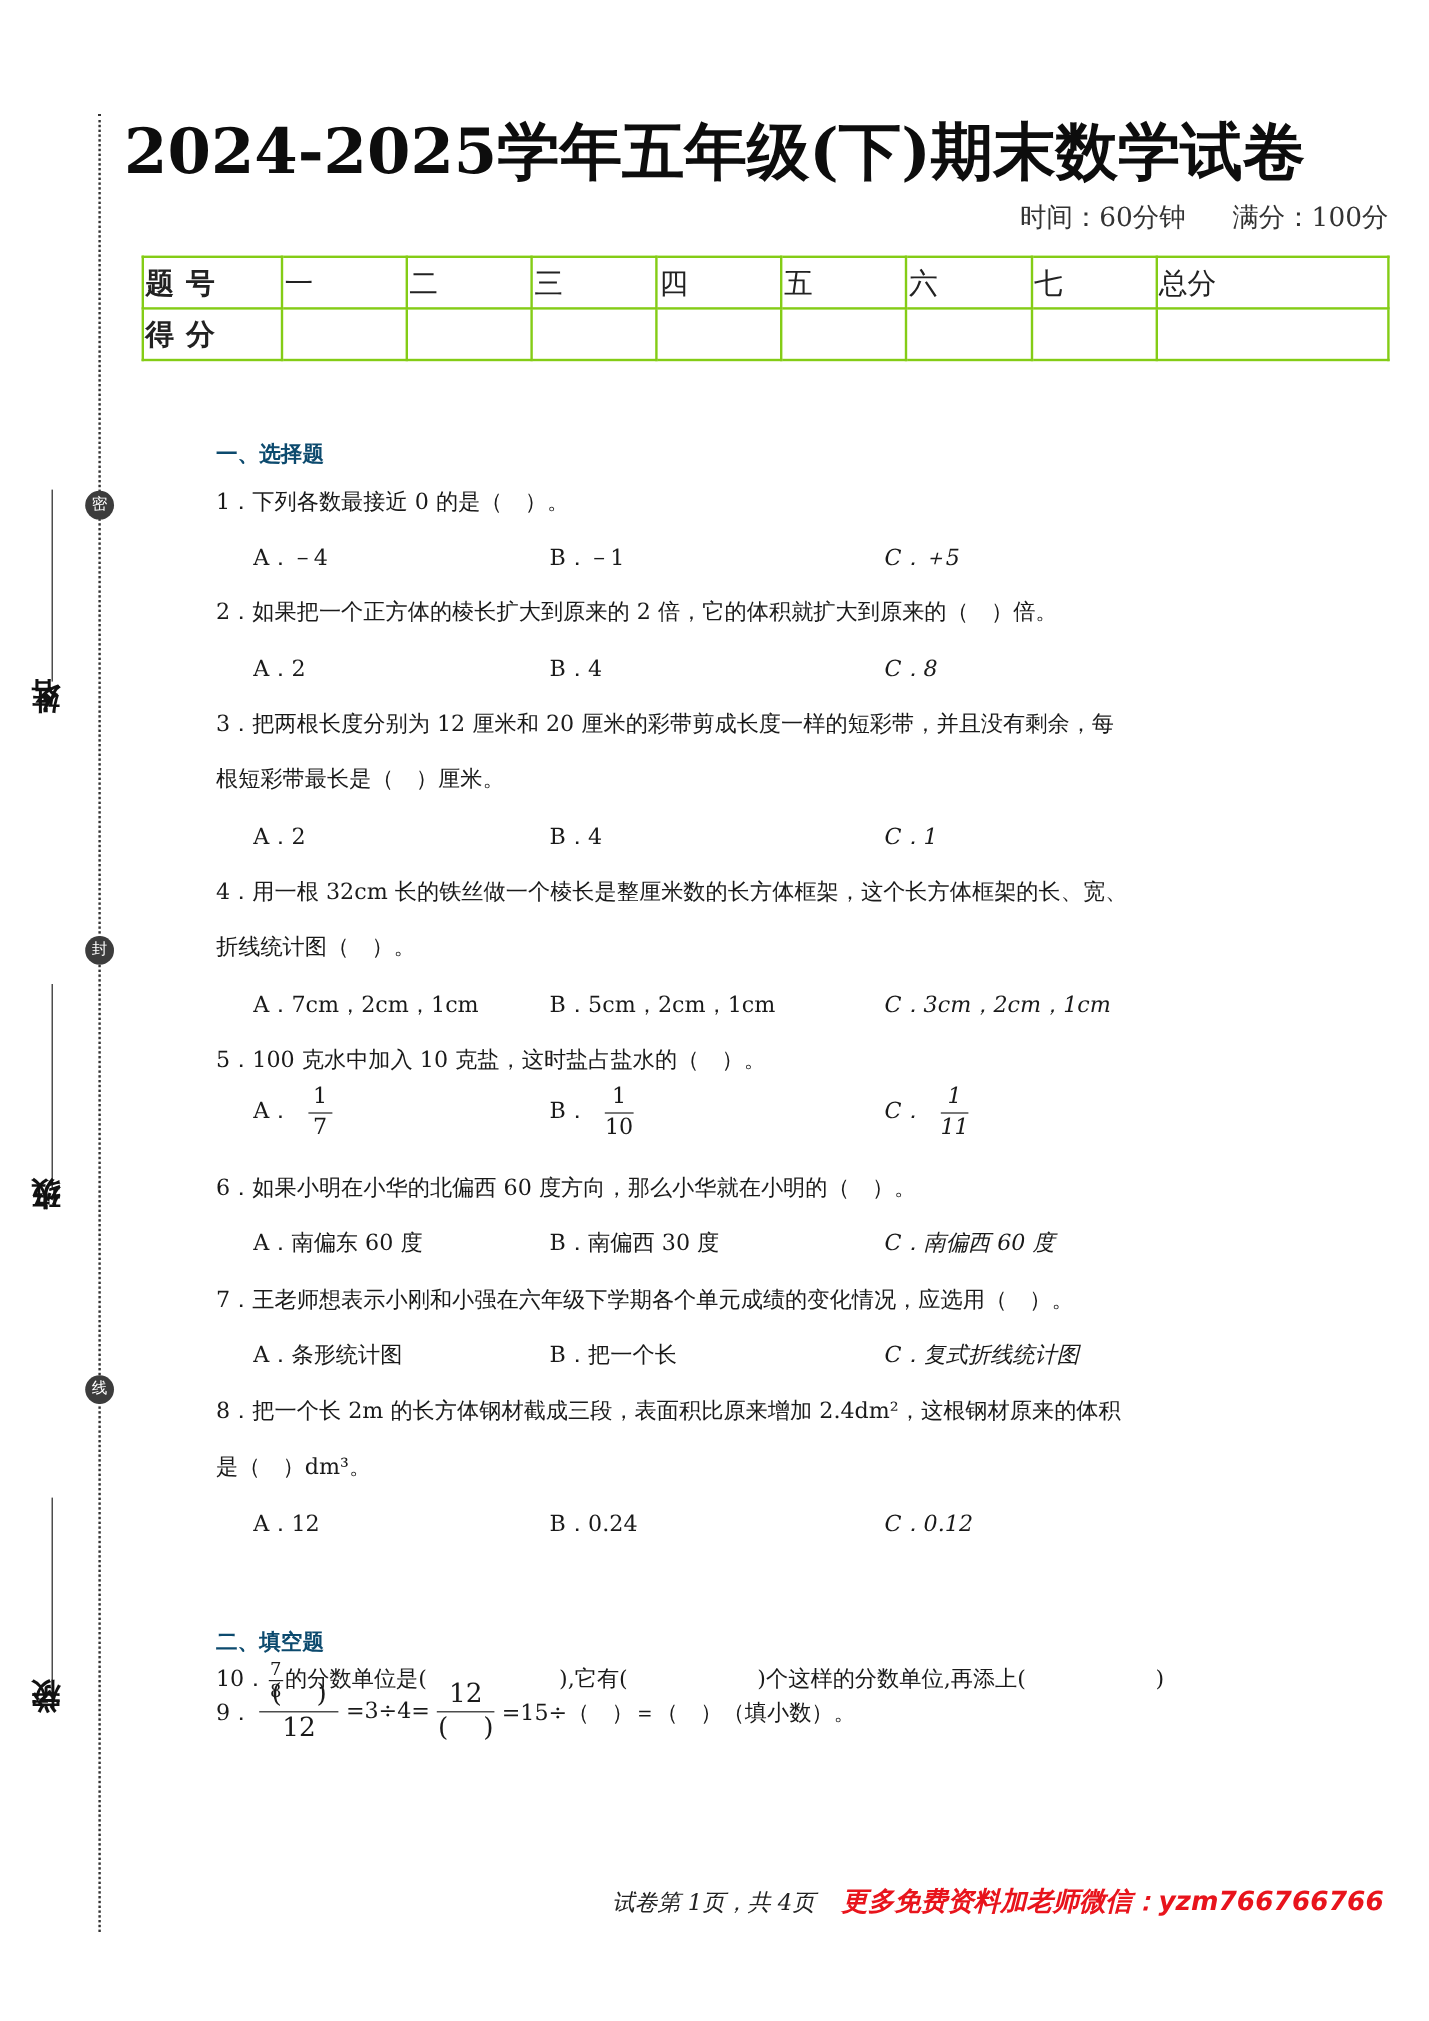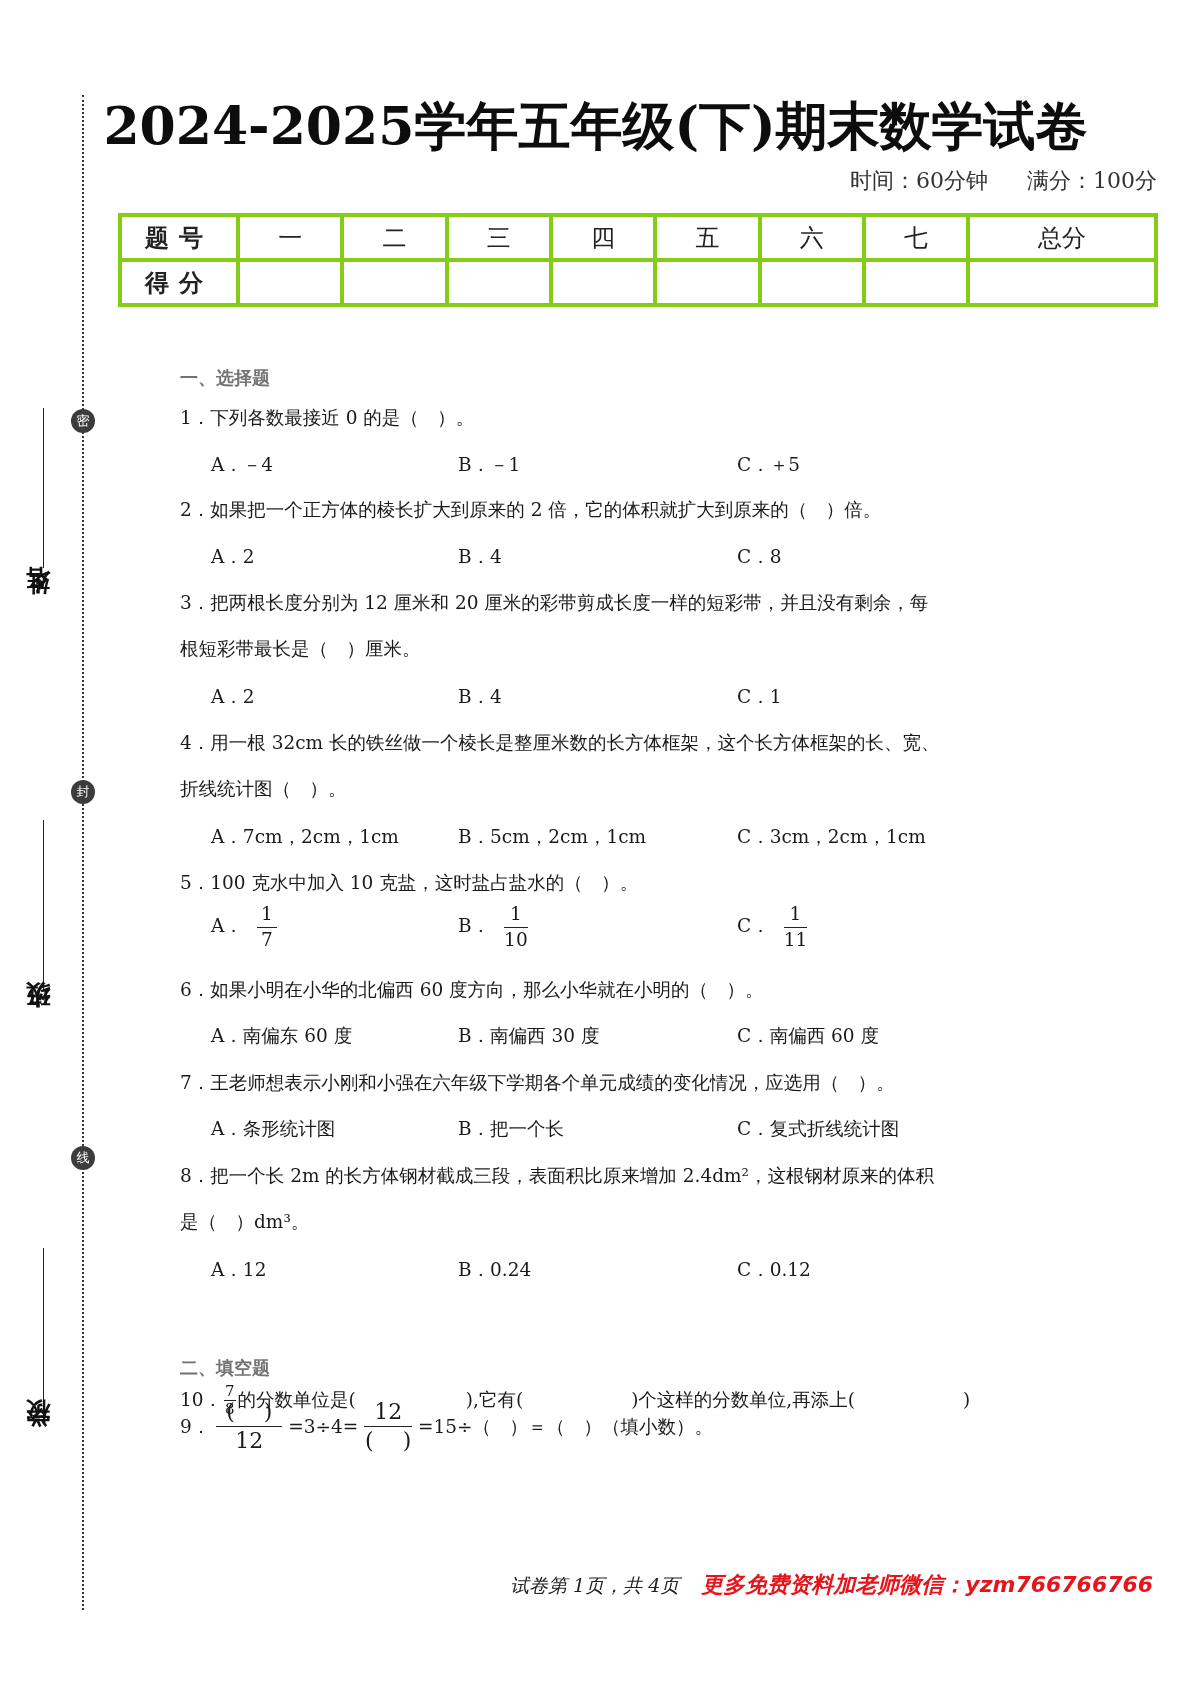--- a/index.html
+++ b/index.html
@@ -32,34 +32,34 @@
     position: absolute; right: 34px; top: 166px; font-size: 22px; color: #333;
     font-family: "DejaVu Serif", serif;
   }
   .meta span + span { margin-left: 32px; }
 
   table.score {
     position: absolute; left: 118px; top: 213px; width: 1040px; border-collapse: collapse;
     font-family: "DejaVu Sans", sans-serif;
   }
   table.score td {
-    border: 4px solid #84cc16; height: 39px; text-align: center; font-size: 24px; color: #222;
+    border: 2px solid #84cc16; height: 39px; font-size: 24px; color: #222;
   }
   table.score td.rowhead { width: 112px; font-weight: bold; letter-spacing: 10px; }
 
   .section-title {
     position: absolute; left: 180px; font-size: 18px; font-weight: bold;
-    font-family: "DejaVu Sans", sans-serif; color: #737373;
+    font-family: "DejaVu Sans", sans-serif; color: #0c4a6e;
   }
   .q {
     position: absolute; left: 180px; font-size: 18.5px; color: #1a1a1a; white-space: nowrap;
   }
   .opts { position: absolute; left: 211px; font-size: 18.5px; width: 760px; }
   .opt { position: absolute; top: 0; white-space: nowrap; }
-  .opt.a { left: 0; } .opt.b { left: 247px; } .opt.c { left: 526px; }
+  .opt.a { left: 0; } .opt.b { left: 247px; } .opt.c { left: 526px; font-style: italic; }
   .frac { display: inline-block; vertical-align: middle; text-align: center; margin-left: 14px; line-height: 1; }
   .frac .num { display: block; padding: 0 4px 3px; border-bottom: 1.5px solid #222; }
   .frac .den { display: block; padding-top: 3px; }
 
   .q9 { position: absolute; left: 180px; top: 1400px; font-size: 18.5px; height: 70px; white-space: nowrap; }
   .q9 .part { display: inline-block; vertical-align: middle; }
   .bigfrac { display: inline-block; vertical-align: middle; text-align: center; line-height: 1.1; }
   .bigfrac .num { display: block; border-bottom: 1.5px solid #222; padding: 0 10px 2px; font-size: 22px; }
   .bigfrac .den { display: block; padding-top: 2px; font-size: 22px; }
   .q10 { position: absolute; left: 180px; top: 1384px; font-size: 18.5px; white-space: nowrap; }

